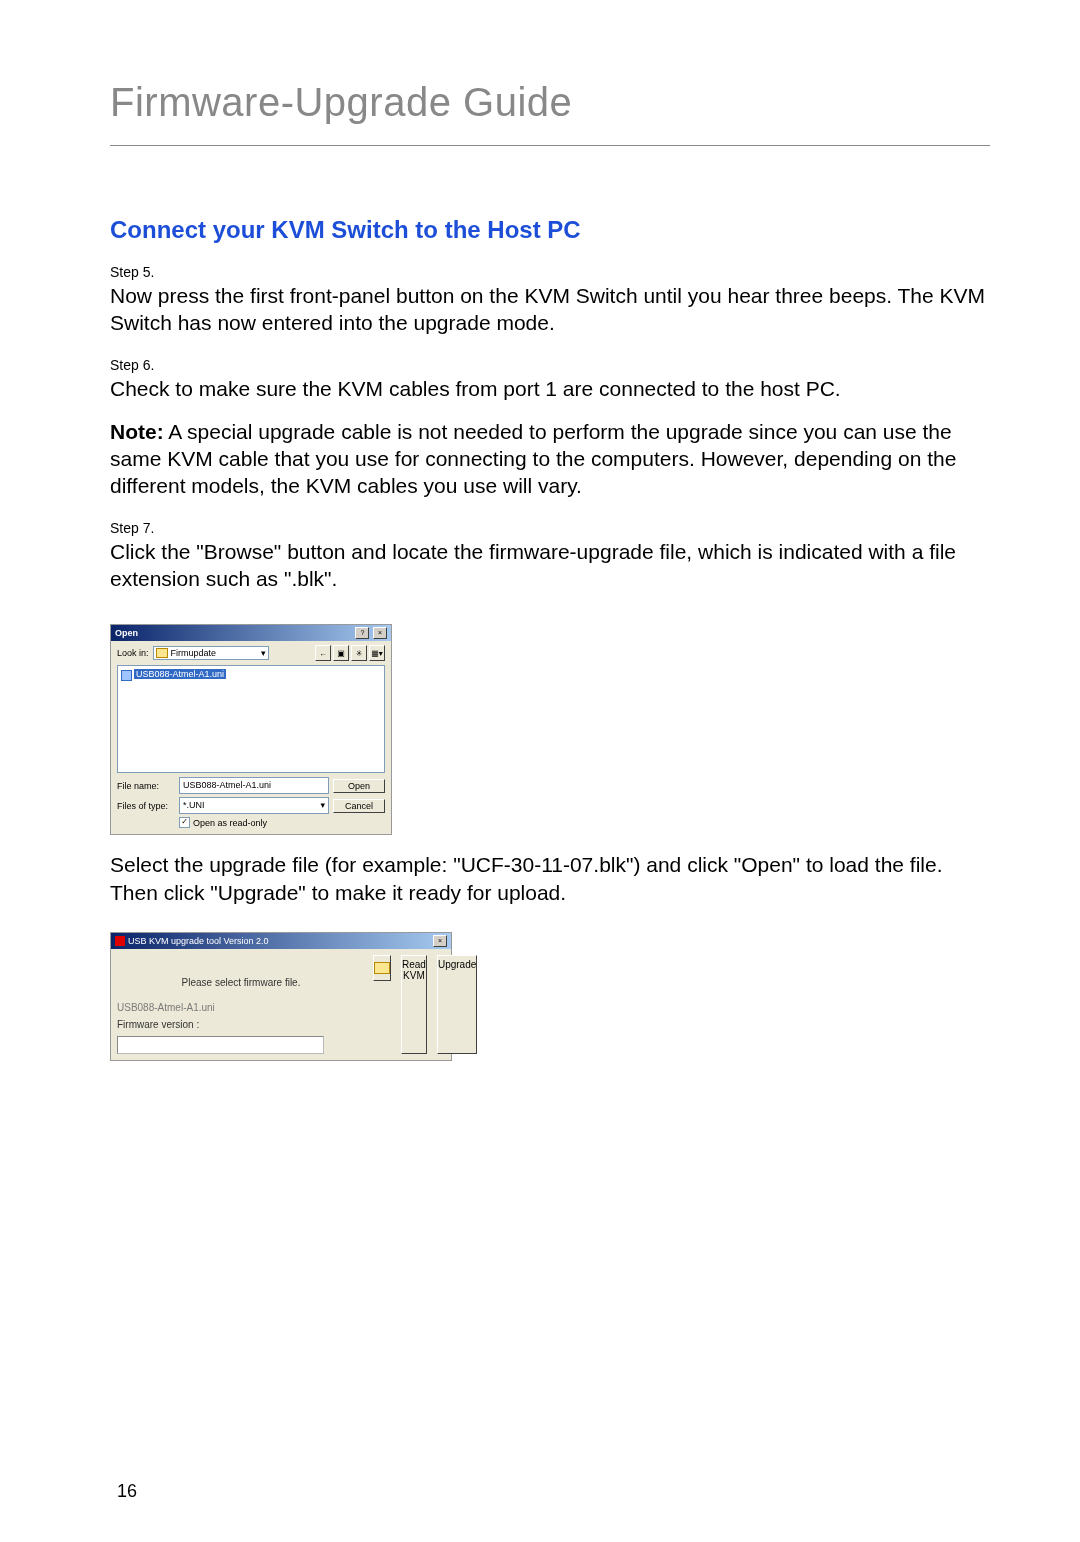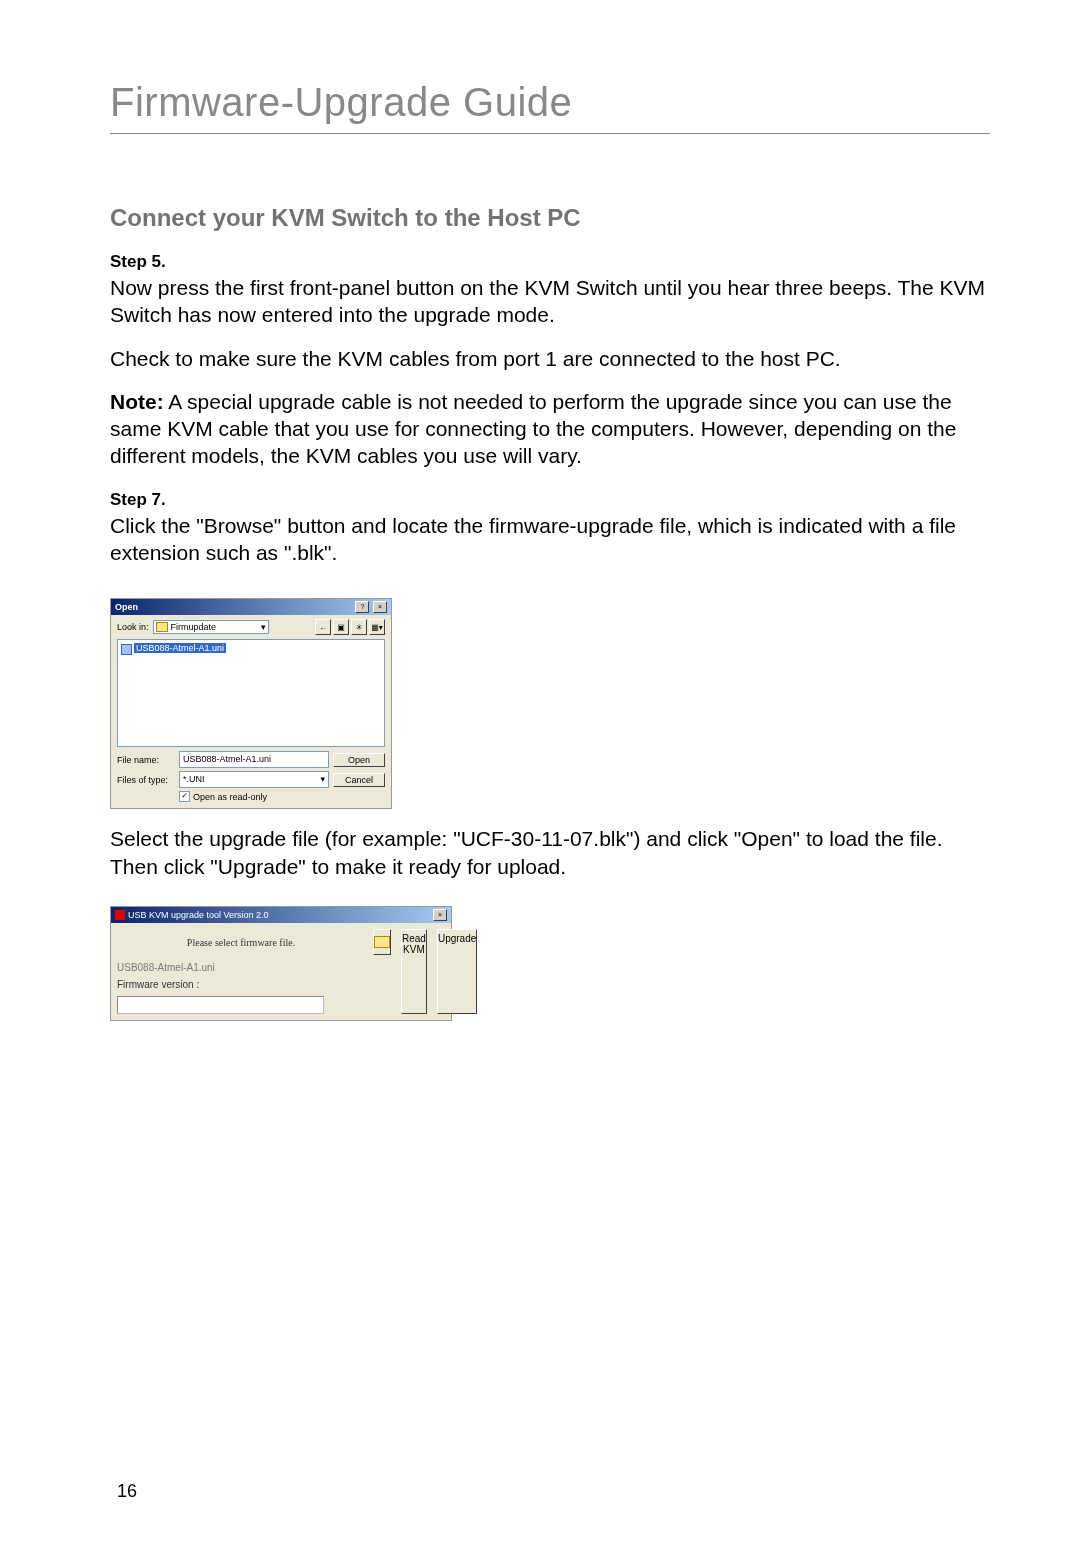--- a/index.html
+++ b/index.html
@@ -14,33 +14,33 @@
     padding: 80px 90px 40px 110px;
     box-sizing: border-box;
     min-height: 1542px;
     position: relative;
   }
   .title {
     font-size: 40px;
     color: #888;
     font-weight: 400;
     border-bottom: 1px solid #888;
-    padding-bottom: 8px;
+    padding-bottom: 20px;
     margin-bottom: 70px;
     letter-spacing: 0.5px;
   }
   .section-heading {
     font-size: 24px;
     font-weight: bold;
-    color: #737373;
+    color: #1d4ed8;
     margin-bottom: 10px;
   }
   .step-heading {
-    font-size: 17px;
-    font-weight: bold;
+    font-size: 14px;
+    font-weight: normal;
     margin-top: 20px;
     margin-bottom: 2px;
   }
   .body-text {
     font-size: 21px;
     line-height: 1.3;
     margin: 0 0 16px 0;
   }
   .note-text {
     font-size: 21px;
@@ -123,21 +123,21 @@
   
   .tool-dialog { width: 340px; }
   .tool-title {
     background:#0a246a; background: linear-gradient(to right, #0a246a, #a6caf0);
     color:#fff; font-size:9px; padding:2px 4px;
     display:flex; justify-content:space-between; align-items:center;
   }
   .tool-title .icon-left { width:10px; height:10px; background:#d00; display:inline-block; margin-right:3px; vertical-align:middle;}
   .tool-body { padding:6px; display:flex; gap:8px; }
   .tool-left { flex:1; font-size:10px; color:#333;}
-  .prompt { text-align:center; margin:8px 0 14px 0;font-family:Liberation Serif, serif; }
+  .prompt { text-align:center; margin:22px 0 14px 0; }
   .file-line { color:#7a7a7a; font-size:10px; margin-bottom:6px;}
   .fw-line { font-size:10px; margin-bottom:6px;}
   .empty-box { border:1px solid #bbb; border-top-color:#888; border-left-color:#888; height:16px; width: 205px; background:#fff;}
   .tool-right { width: 72px; display:flex; flex-direction:row; gap:10px;}
   .tool-btn {
     border:1px solid #fff; border-right-color:#404040; border-bottom-color:#404040;
     background:#ece9d8; text-align:center; font-size:10px; padding:3px 0;
   }
   .browse-btn { height:18px; display:flex; align-items:center; justify-content:center;}
   .browse-btn .folder-icon { width:14px; height:10px;}
@@ -150,20 +150,21 @@
 <body>
 
 <div class="page">
   <div class="title">Firmware-Upgrade Guide</div>
 
   <div class="section-heading">Connect your KVM Switch to the Host PC</div>
 
   <div class="step-heading">Step 5.</div>
   <p class="body-text">Now press the first front-panel button on the KVM Switch until you hear three beeps. The KVM Switch has now entered into the upgrade mode.</p>
 
+  <div class="step-heading">Step 6.</div>
   <p class="body-text">Check to make sure the KVM cables from port 1 are connected to the host PC.</p>
   <p class="note-text">
     <span class="note-label">Note:</span><span> A special upgrade cable is not needed to perform the upgrade since you can use the same KVM cable that you use for connecting to the computers. However, depending on the different models, the KVM cables you use will vary.</span>
   </p>
 
   <div class="step-heading">Step 7.</div>
   <p class="body-text">Click the "Browse" button and locate the firmware-upgrade file, which is indicated with a file extension such as ".blk".</p>
 
   
   <div class="screenshot-box open-dialog">

